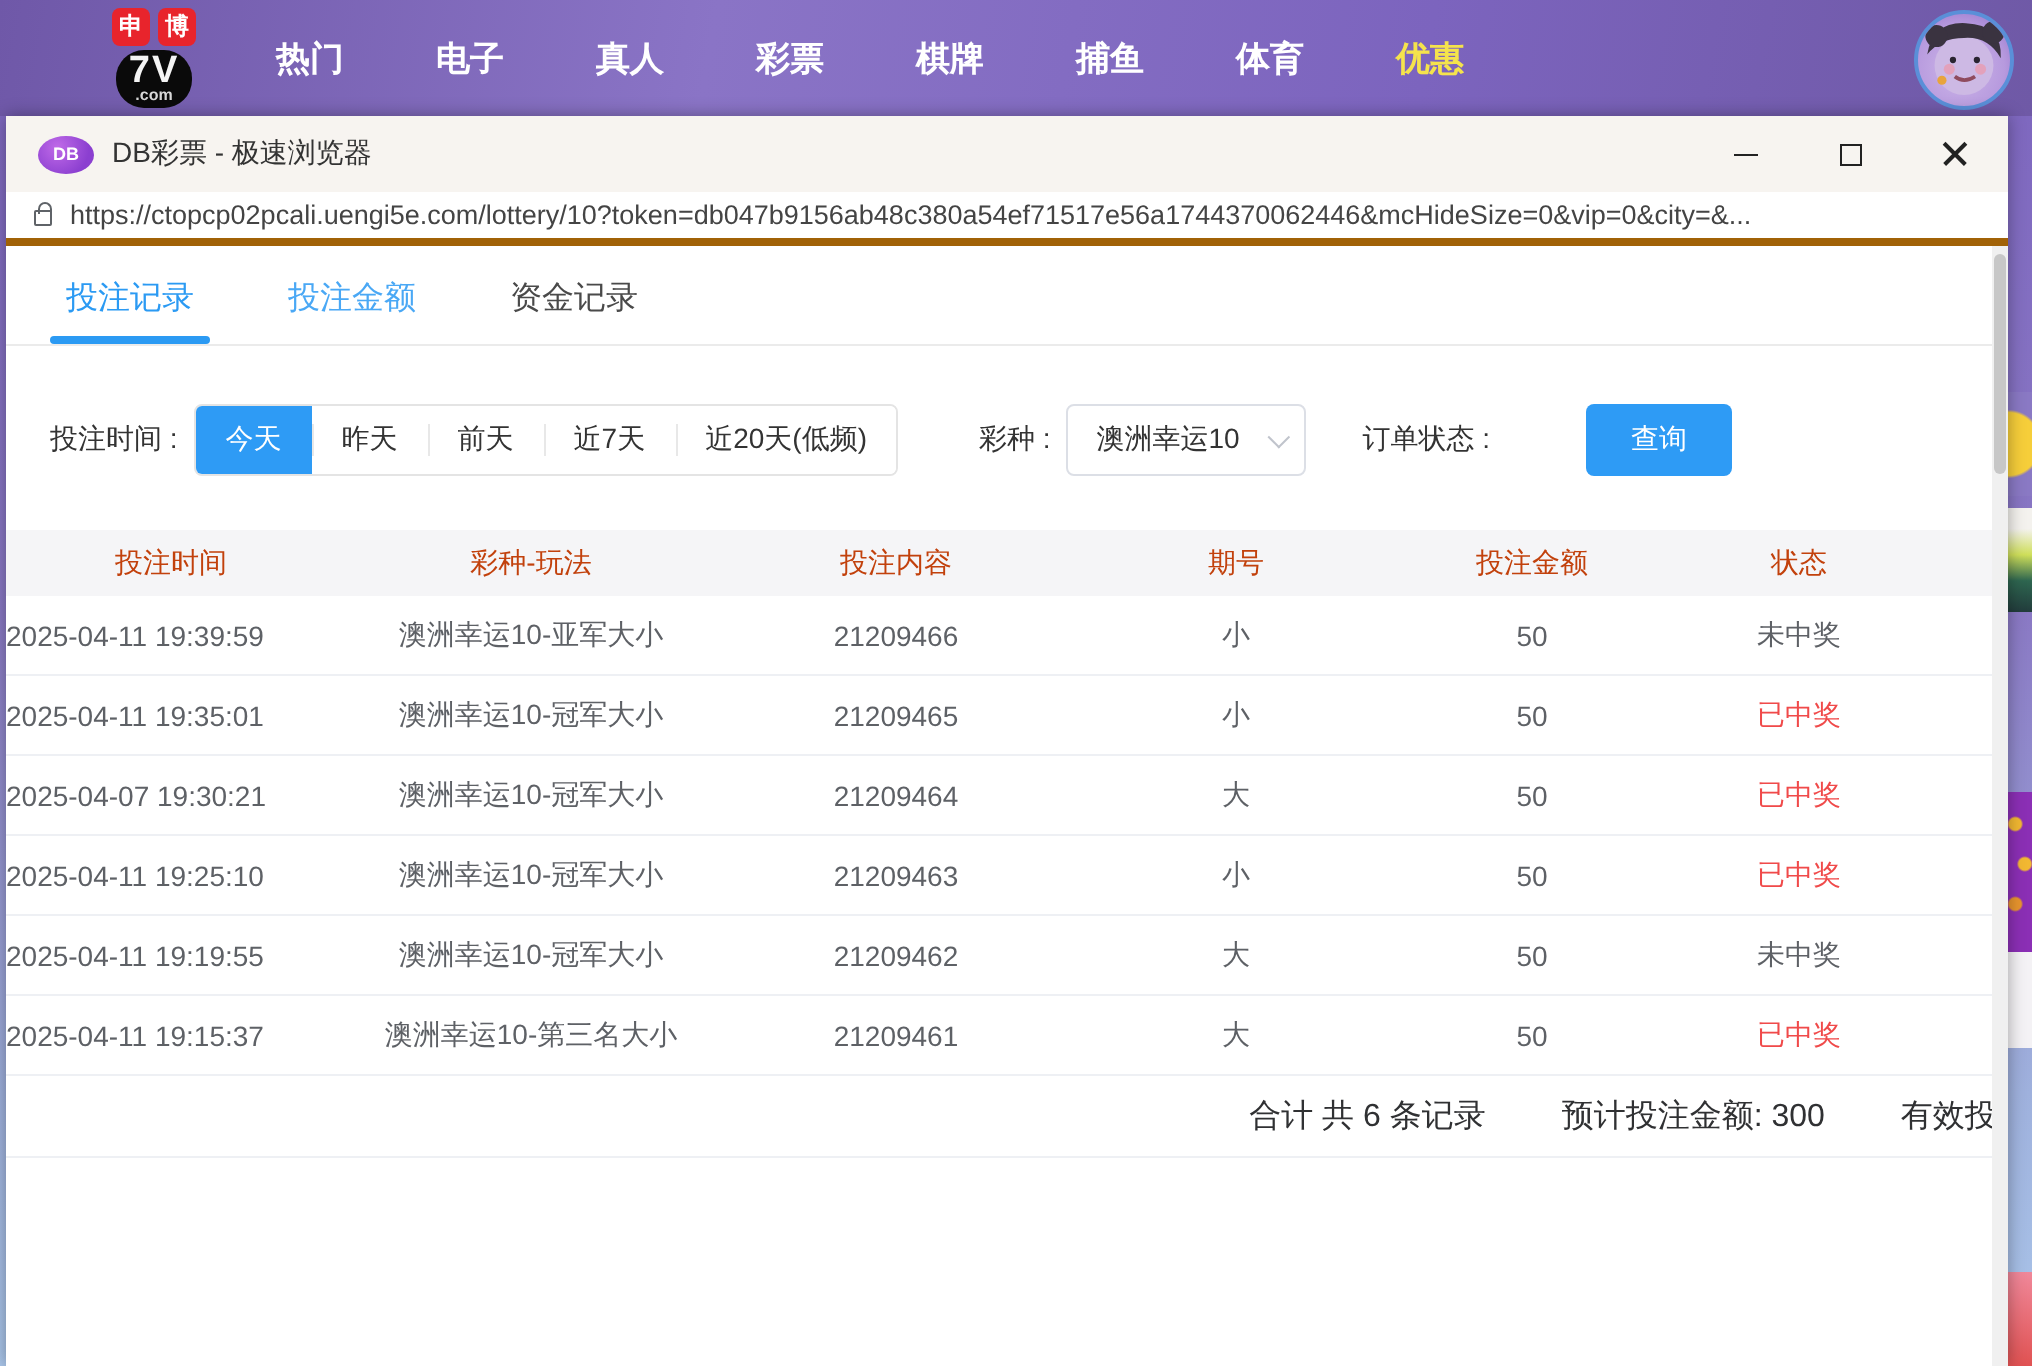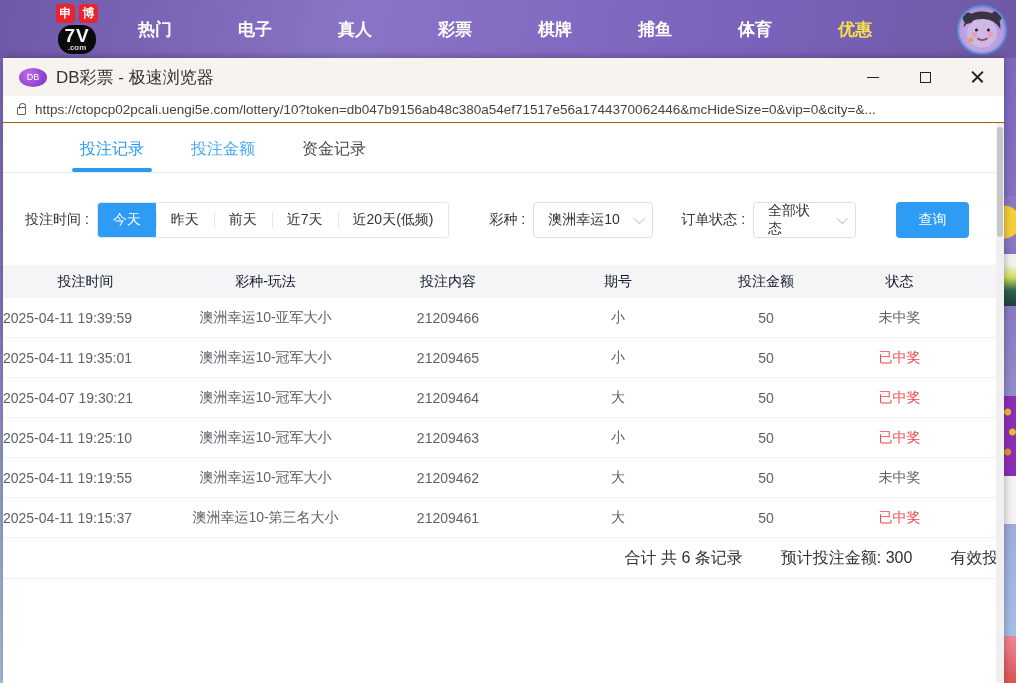--- a/index.html
+++ b/index.html
@@ -9,58 +9,58 @@
   
   .top-nav { position:absolute; top:0; left:0; width:1016px; height:58px;
     background:linear-gradient(100deg,#6f58a8 0%,#8a74c6 35%,#7c64be 70%,#6f59a6 100%);
     display:flex; align-items:center; }
   .logo { margin-left:46px; width:62px; display:flex; flex-direction:column; align-items:center; }
   .logo-badges { display:flex; gap:4px; margin-bottom:2px; }
   .logo-badge { width:19px; height:19px; background:#e8242c; border-radius:4px; color:#fff; font-size:12px; font-weight:bold; display:flex; align-items:center; justify-content:center; }
   .logo-box { background:#0a0a0a; border-radius:14px; padding:1px 6px 2px; text-align:center; line-height:1; }
   .logo-main { color:#f4f4f4; font-size:19px; font-weight:bold; letter-spacing:1px; }
   .logo-suffix { color:#d8d8d8; font-size:8px; font-weight:bold; display:block; margin-top:-1px; }
-  .nav-menu { display:flex; margin-left:30px; gap:66px; }
+  .nav-menu { display:flex; margin-left:30px; gap:46px; }
   .nav-item { color:#fff; font-size:17px; font-weight:bold; cursor:pointer; }
   .nav-item.highlight { color:#f5e34c; }
   .avatar { position:absolute; right:9px; top:5px; width:50px; height:50px; border-radius:50%;
     background:radial-gradient(circle at 45% 60%, #cdb6e8 0%, #b79ade 60%, #8f6cc8 100%);
     border:2px solid #5a8fd8; overflow:hidden; }
   .avatar svg { width:100%; height:100%; }
 
   
   .bg-strip { position:absolute; right:0; top:58px; width:12px; height:625px; }
   .strip-blob { position:absolute; left:0; width:12px; }
 
   
   .browser { position:absolute; left:3px; top:58px; width:1001px; height:625px;
     background:#fff; box-shadow:0 0 8px rgba(0,0,0,.35); display:flex; flex-direction:column; }
   .title-bar { height:38px; background:#f7f4f0; display:flex; align-items:center; padding-left:16px; position:relative; flex:0 0 auto; }
   .favicon { width:28px; height:19px; border-radius:50%; background:radial-gradient(circle at 35% 30%,#c06ae8,#8b3fd0 70%);
-    color:#fff; font-size:9px; font-weight:normal; display:flex; align-items:center; justify-content:center; margin-right:9px; }
-  .win-title { font-size:17px; color:#333; }
+    color:#fff; font-size:9px; font-weight:bold; display:flex; align-items:center; justify-content:center; margin-right:9px; }
+  .win-title { font-size:14px; color:#333; }
   .win-controls { position:absolute; right:14px; top:0; height:38px; display:flex; align-items:center; gap:26px; }
   .win-btn { width:26px; height:26px; display:flex; align-items:center; justify-content:center; cursor:pointer; }
   .ic-min { width:12px; height:0; border-top:1.6px solid #222; display:block; }
   .ic-max { width:11px; height:11px; border:1.6px solid #222; display:block; }
   .ic-close { position:relative; width:13px; height:13px; display:block; }
   .ic-close::before,.ic-close::after { content:""; position:absolute; left:-1px; top:5.6px; width:15px; height:1.6px; background:#222; }
   .ic-close::before { transform:rotate(45deg); } .ic-close::after { transform:rotate(-45deg); }
 
-  .url-bar { height:27px; background:#fff; border-bottom:1px solid #a16207; display:flex; align-items:center; padding:0 14px; flex:0 0 auto; }
+  .url-bar { height:27px; background:#fff; border-bottom:4px solid #a16207; display:flex; align-items:center; padding:0 14px; flex:0 0 auto; }
   .lock-icon { width:9px; height:8px; border:1.4px solid #5f6368; border-radius:1px; position:relative; margin-right:9px; margin-top:3px; flex:0 0 auto; }
   .lock-icon::before { content:""; position:absolute; left:1px; top:-5px; width:5px; height:5px; border:1.4px solid #5f6368; border-bottom:none; border-radius:4px 4px 0 0; }
   .url-text { font-size:13.5px; color:#444; white-space:nowrap; overflow:hidden; }
 
   .content { flex:1; position:relative; background:#fff; overflow:hidden; }
   .scrollbar { position:absolute; right:0; top:0; bottom:0; width:8px; background:#f0f0f0; z-index:5; }
   .scroll-thumb { position:absolute; top:4px; left:1px; width:6px; height:110px; background:#c7c7c7; border-radius:3px; }
 
   
-  .tabs { display:flex; gap:47px; padding:16px 0 0 30px;margin-left:47px; }
+  .tabs { display:flex; gap:47px; padding:16px 0 0 30px; }
   .tab { font-size:16px; color:#4a4a4a; cursor:pointer; padding-bottom:12px; position:relative; }
   .tab.active { color:#2b9af3; }
   .tab.blue { color:#4aa8f5; }
   .tab.active::after { content:""; position:absolute; left:-8px; right:-8px; bottom:0; height:4px; background:#2b9af3; border-radius:3px; }
   .tabs-divider { height:1px; background:#ebebeb; }
 
   
   .filters { display:flex; align-items:center; margin:29px 0 0 22px; }
   .f-label { font-size:14px; color:#333; margin-right:8px; white-space:nowrap; }
   .time-group { display:flex; border:1px solid #e4e4e4; border-radius:4px; overflow:hidden; height:36px; align-items:stretch; }
@@ -71,21 +71,21 @@
   .select-box { height:36px; border:1px solid #dcdfe6; border-radius:4px; display:flex; align-items:center; padding:0 10px 0 14px; cursor:pointer; background:#fff; }
   .select-value { font-size:14px; color:#333; }
   .chev { width:8px; height:8px; border-right:1.6px solid #c0c4cc; border-bottom:1.6px solid #c0c4cc; transform:rotate(45deg) translateY(-2px); margin-left:14px; }
   .search-btn { height:36px; width:73px; background:#2e9bf5; color:#fff; font-size:14px; border:none; border-radius:4px; cursor:pointer; margin-left:40px; }
   .gap40 { width:40px; } .gap28 { width:28px; }
 
   
   .table { margin-top:27px; }
   .t-row { display:grid; grid-template-columns:165px 195px 170px 170px 126px 141px; align-items:center; }
   .t-head { background:#f5f5f7; height:33px; }
-  .t-head .t-cell { color:#0f172a; font-size:14px; }
+  .t-head .t-cell { color:#c2410c; font-size:14px; }
   .t-body .t-row { height:40px; border-bottom:1px solid #eef0f4; }
   .t-cell { text-align:center; font-size:14px; color:#5e6166; overflow:hidden; white-space:nowrap; }
   .t-cell.c0 { text-align:left; }
   .t-cell.win { color:#f04a4a; }
 
   
   .t-footer { display:flex; justify-content:flex-end; align-items:center; height:41px; border-bottom:1px solid #eef0f4; margin-right:-78px; }
   .t-footer span { font-size:16px; color:#303133; margin-left:38px; white-space:nowrap; }
 </style>
 </head>
@@ -183,24 +183,20 @@
           <span class="time-opt">近20天(低频)</span>
         </div>
         <div class="gap40"></div>
         <span class="f-label">彩种 :</span>
         <div class="select-box" style="width:120px;">
           <span class="select-value">澳洲幸运10</span>
           <span class="chev"></span>
         </div>
         <div class="gap28"></div>
         <span class="f-label">订单状态 :</span>
-        <div class="select-box" style="width:103px;">
-          <span class="select-value">全部状态</span>
-          <span class="chev"></span>
-        </div>
         <button class="search-btn">查询</button>
       </div>
 
       <div class="table">
         <div class="t-row t-head">
           <span class="t-cell">投注时间</span>
           <span class="t-cell">彩种-玩法</span>
           <span class="t-cell">投注内容</span>
           <span class="t-cell">期号</span>
           <span class="t-cell">投注金额</span>

